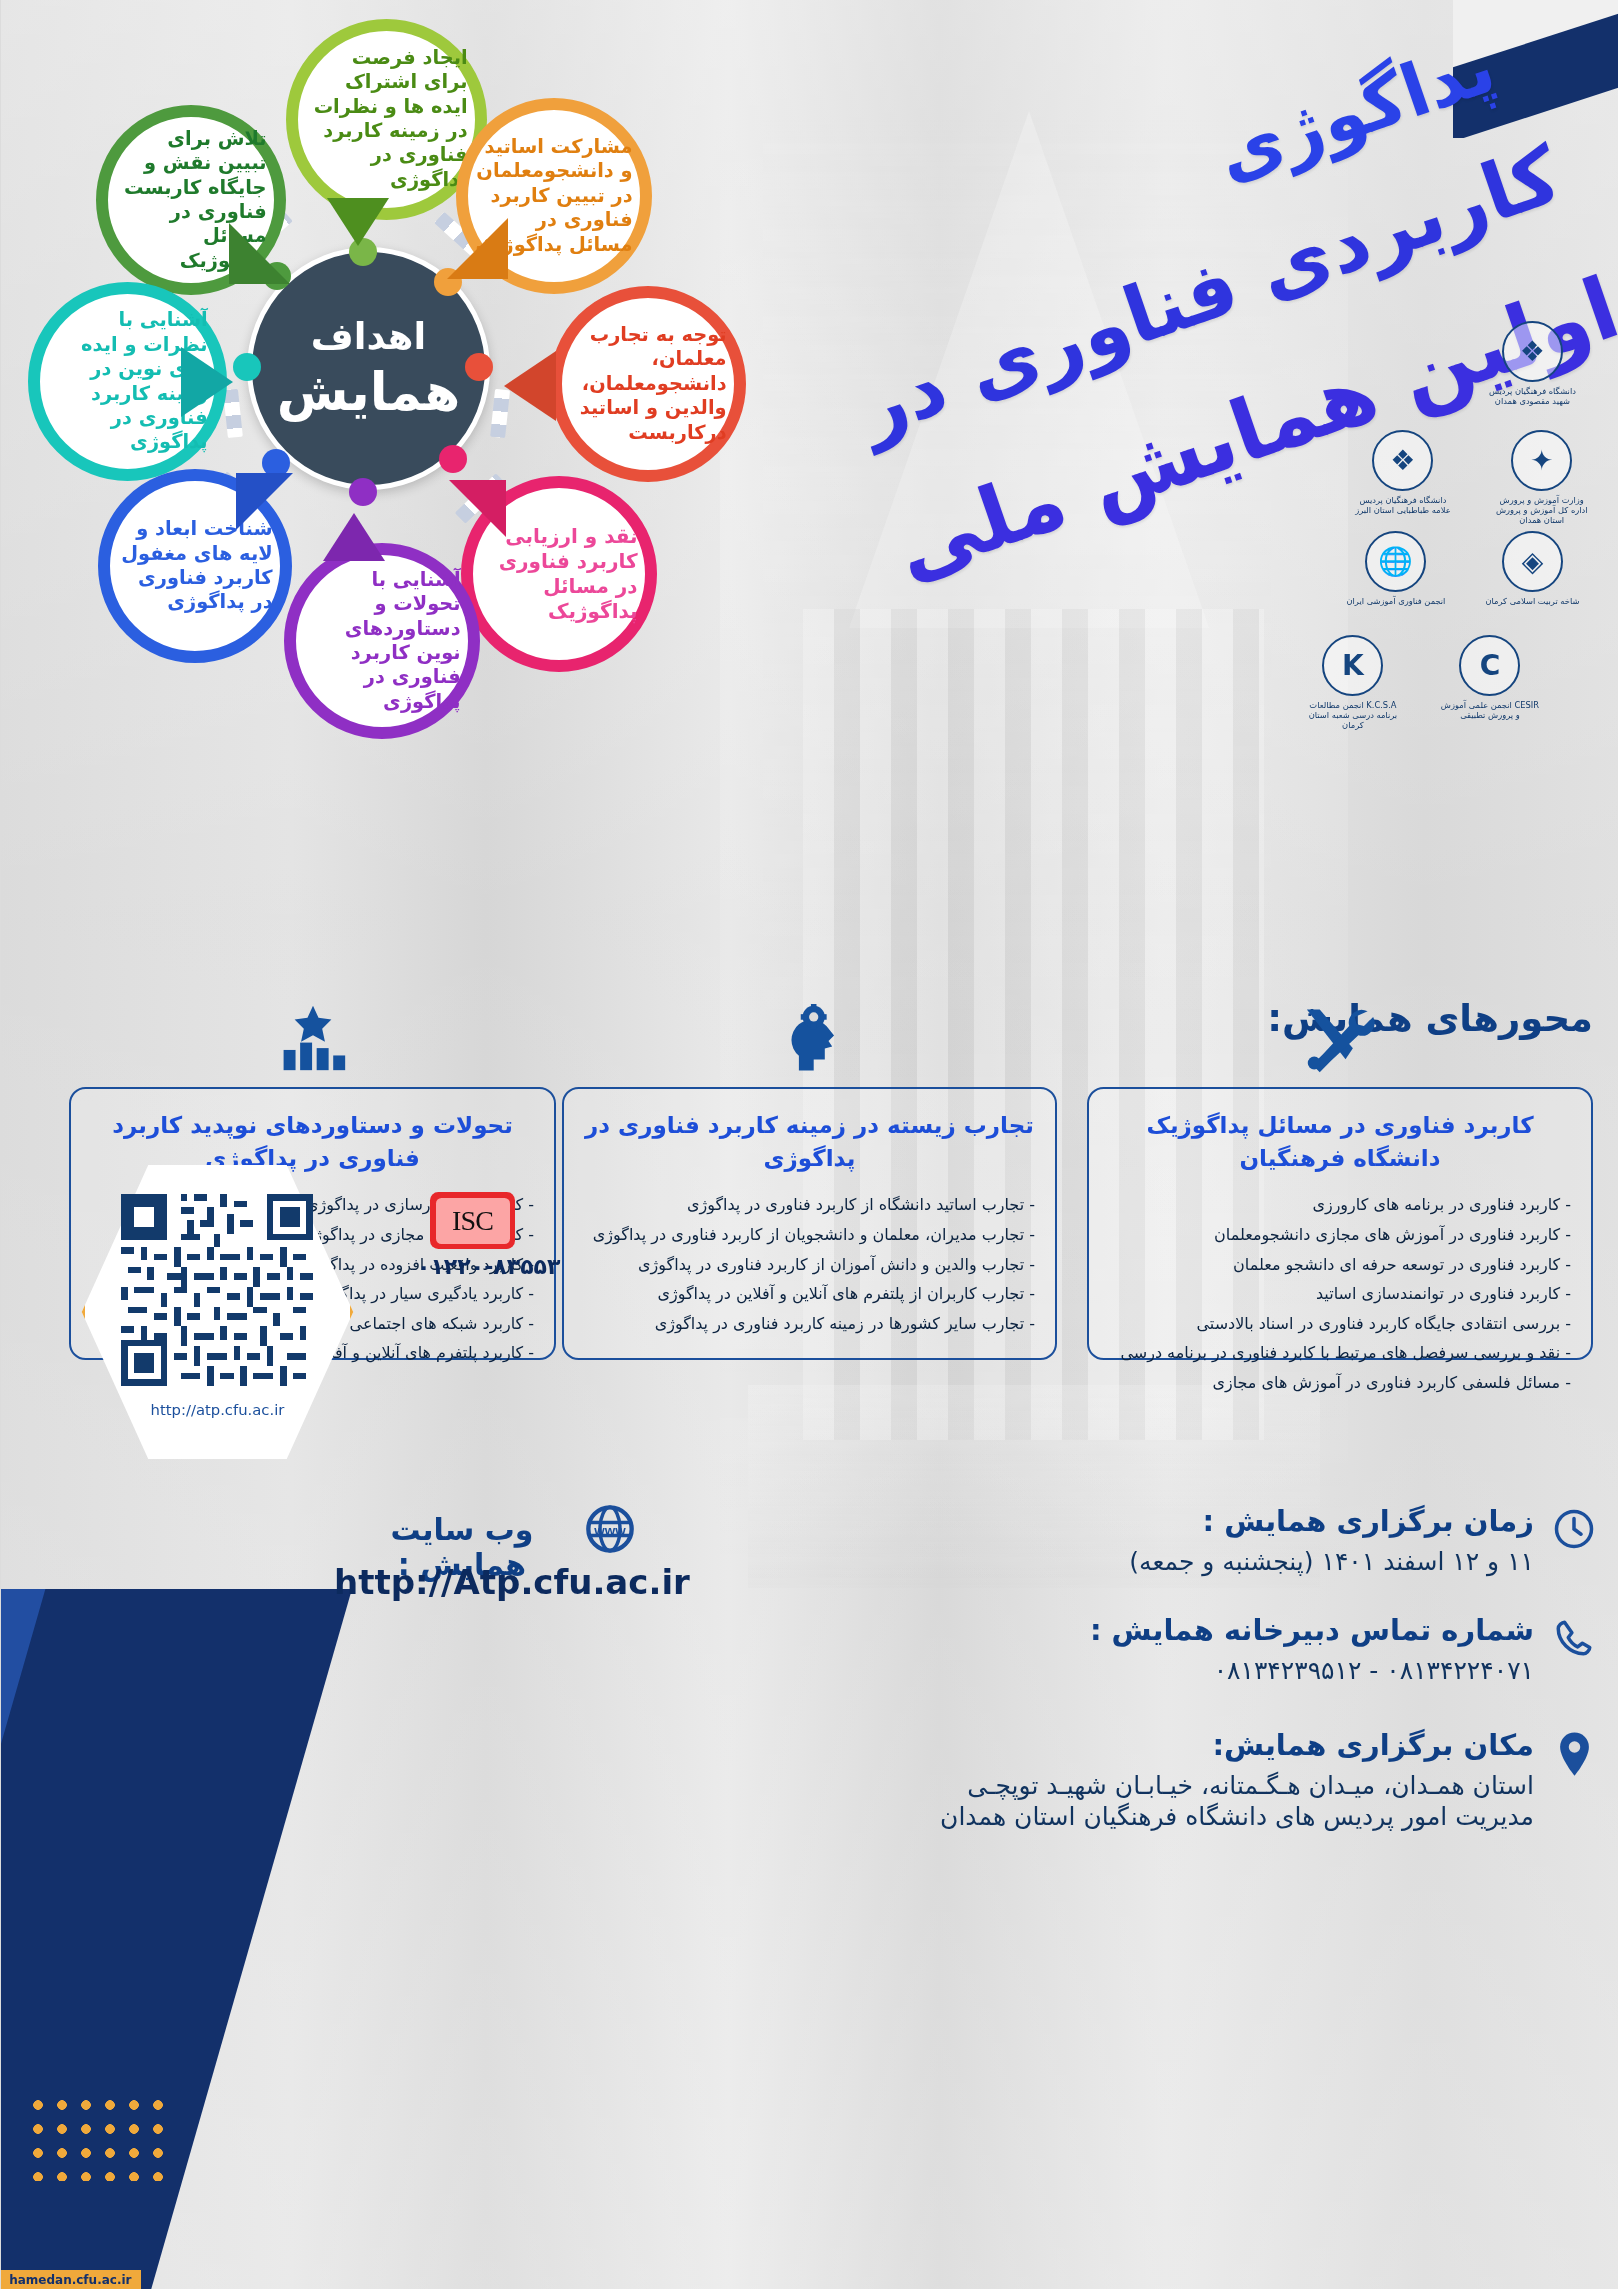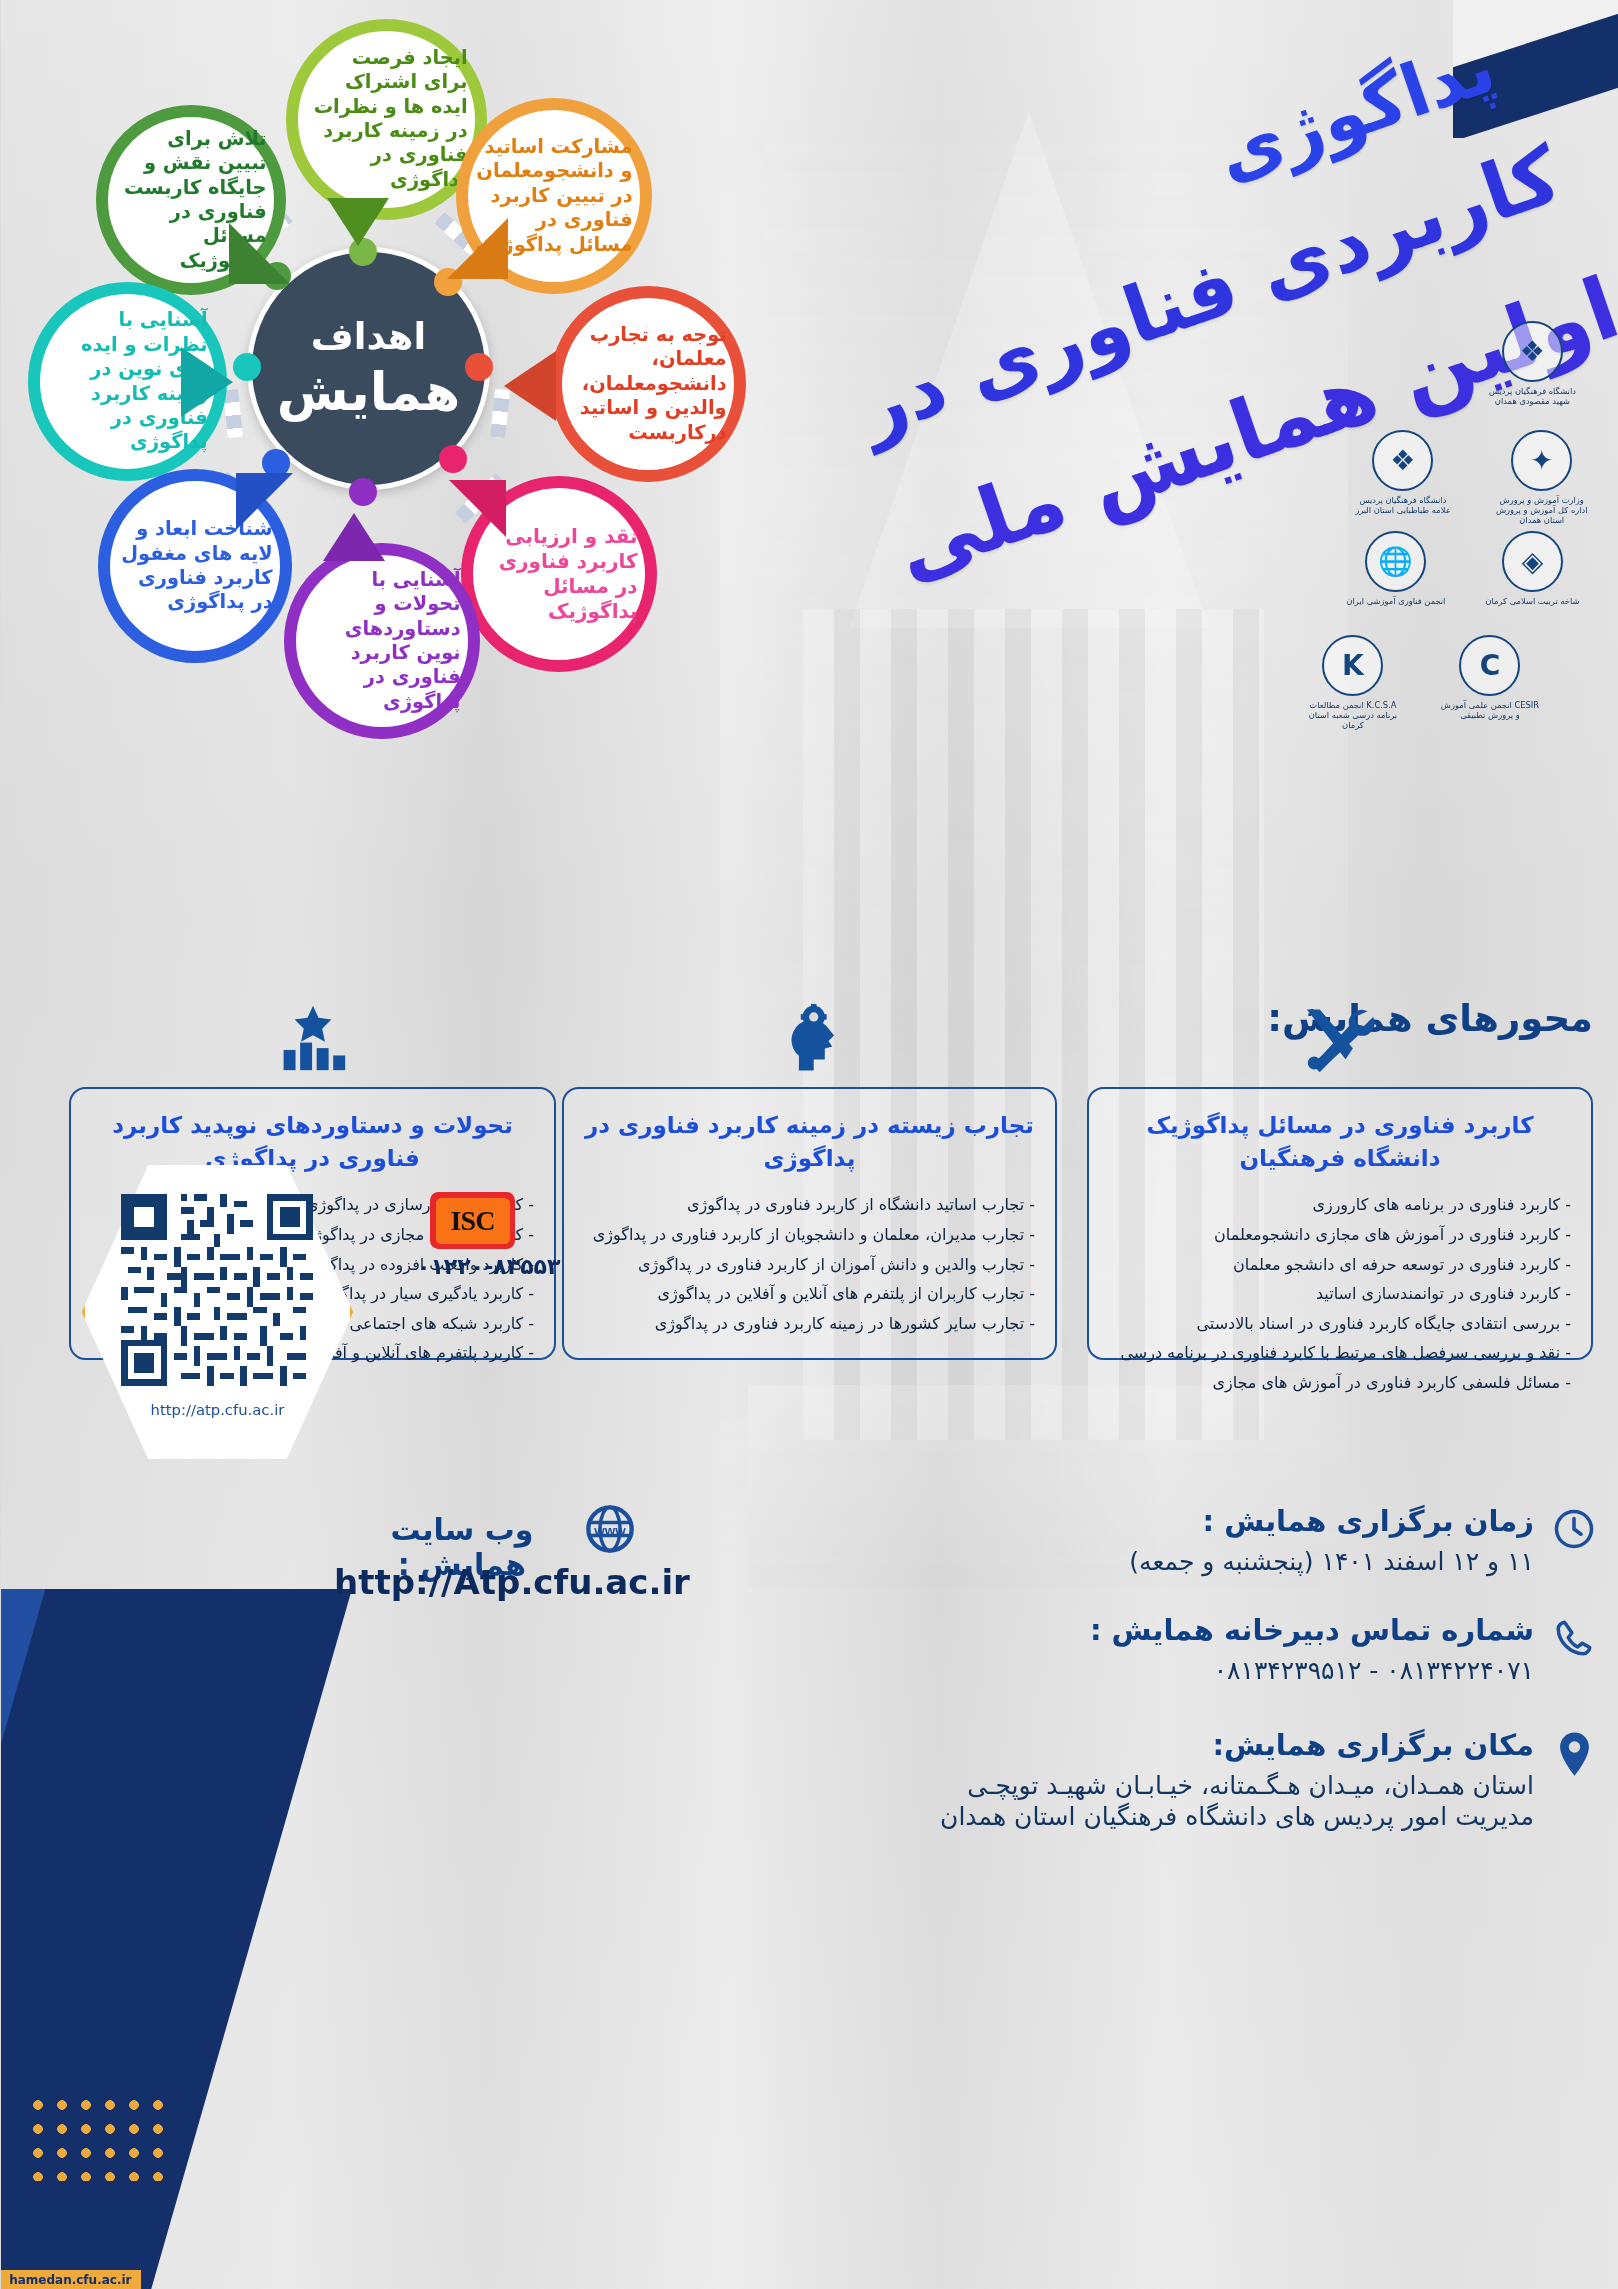--- a/index.html
+++ b/index.html
@@ -80,22 +80,22 @@
   .ct-row{position:absolute;color:#0f3f85;}
   .ct-lbl{font-size:29px;font-weight:bold;}
   .ct-val{font-size:25px;color:#10335f;margin-top:9.2px;}
   .ct-ico{position:absolute;color:#1b4f9c;}
 
   .web-lbl{position:absolute;color:#0f3f85;font-size:30px;font-weight:bold;}
   .web-url{position:absolute;color:#0c2a5e;font-size:34px;font-weight:bold;direction:ltr;}
 
   .isc{position:absolute;left:430px;top:1192px;width:85px;height:57px;border-radius:8.3px;
      background:#e8272a;display:flex;align-items:center;justify-content:center;}
-  .isc .inner{width:74px;height:46px;border-radius:5.5px;background:#f97316;display:flex;align-items:center;justify-content:center;
-     font-weight:bold;font-size:28px;color:#111;font-family:"Liberation Serif",serif;letter-spacing:-0.9px;}
+  .isc .inner{width:74px;height:46px;border-radius:5.5px;background:#fca5a5;display:flex;align-items:center;justify-content:center;
+     font-weight:normal;font-size:28px;color:#111;font-family:"Liberation Serif",serif;letter-spacing:-0.9px;}
   .isc-code{position:absolute;left:417px;top:1254px;font-size:22px;color:#0c2a5e;font-weight:bold;direction:ltr;}
 
   
   .qrwrap{position:absolute;left:79px;top:1159px;width:277px;height:306px;}
   .qrhex{position:absolute;inset:0;background:#ffffff;border:6.5px solid #f0a93b;
      clip-path:polygon(25% 2%,75% 2%,99% 50%,75% 98%,25% 98%,1% 50%);}
   .qrbox{position:absolute;left:42px;top:35px;width:192px;height:192px;background:#fff;}
   .qrtxt{position:absolute;left:0;right:0;top:242px;text-align:center;font-size:14.8px;color:#1b4f9c;direction:ltr;}
 
   .logos{position:absolute;right:16.6px;top:321px;width:415px;height:388px;}

